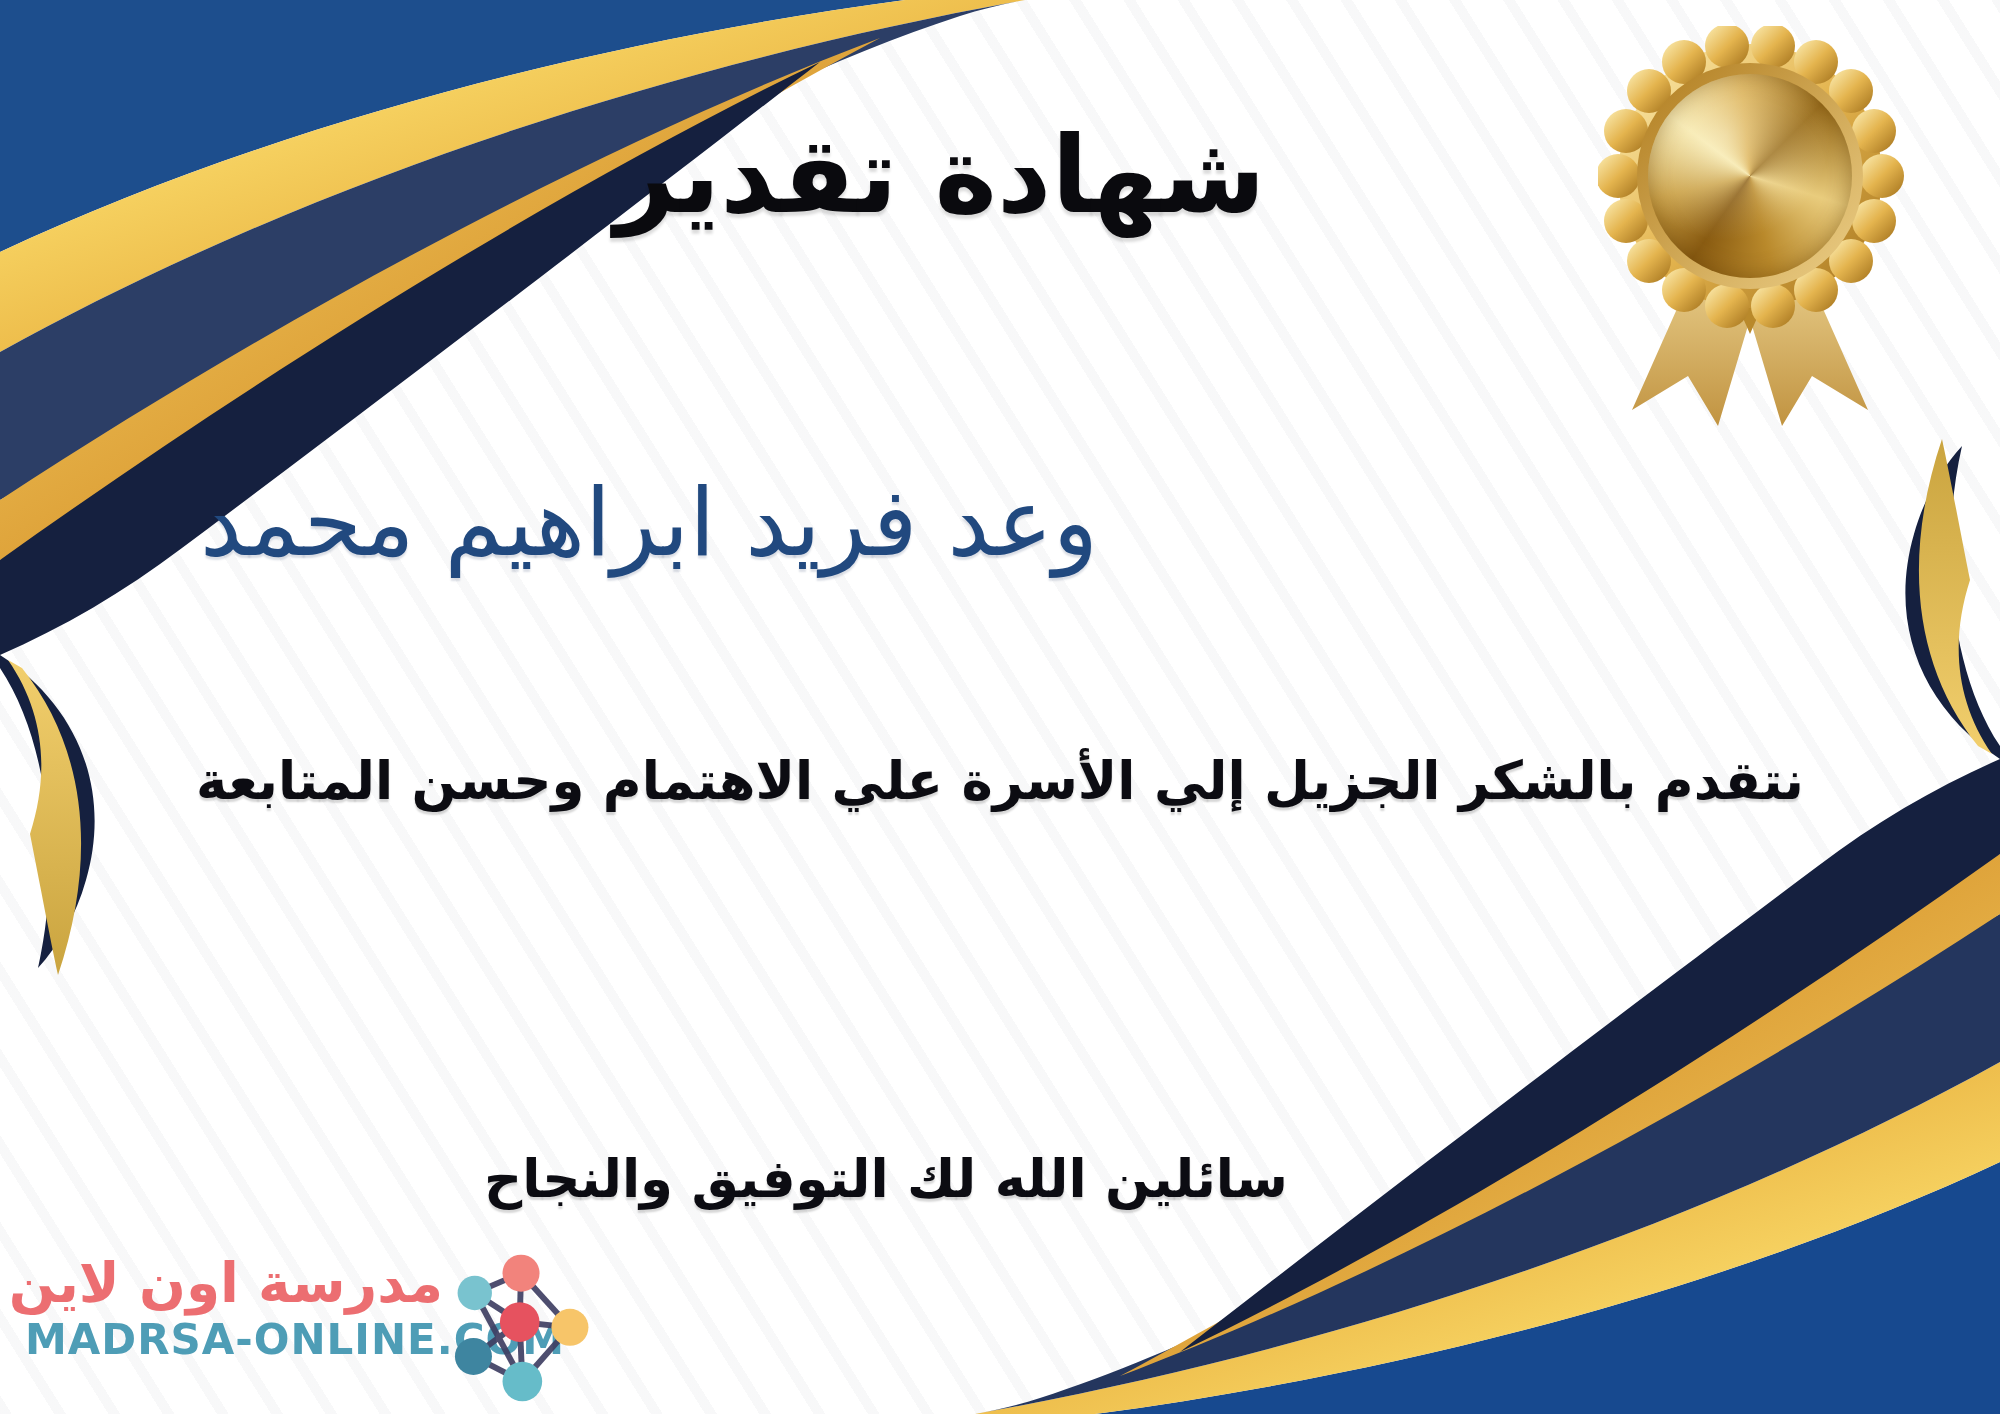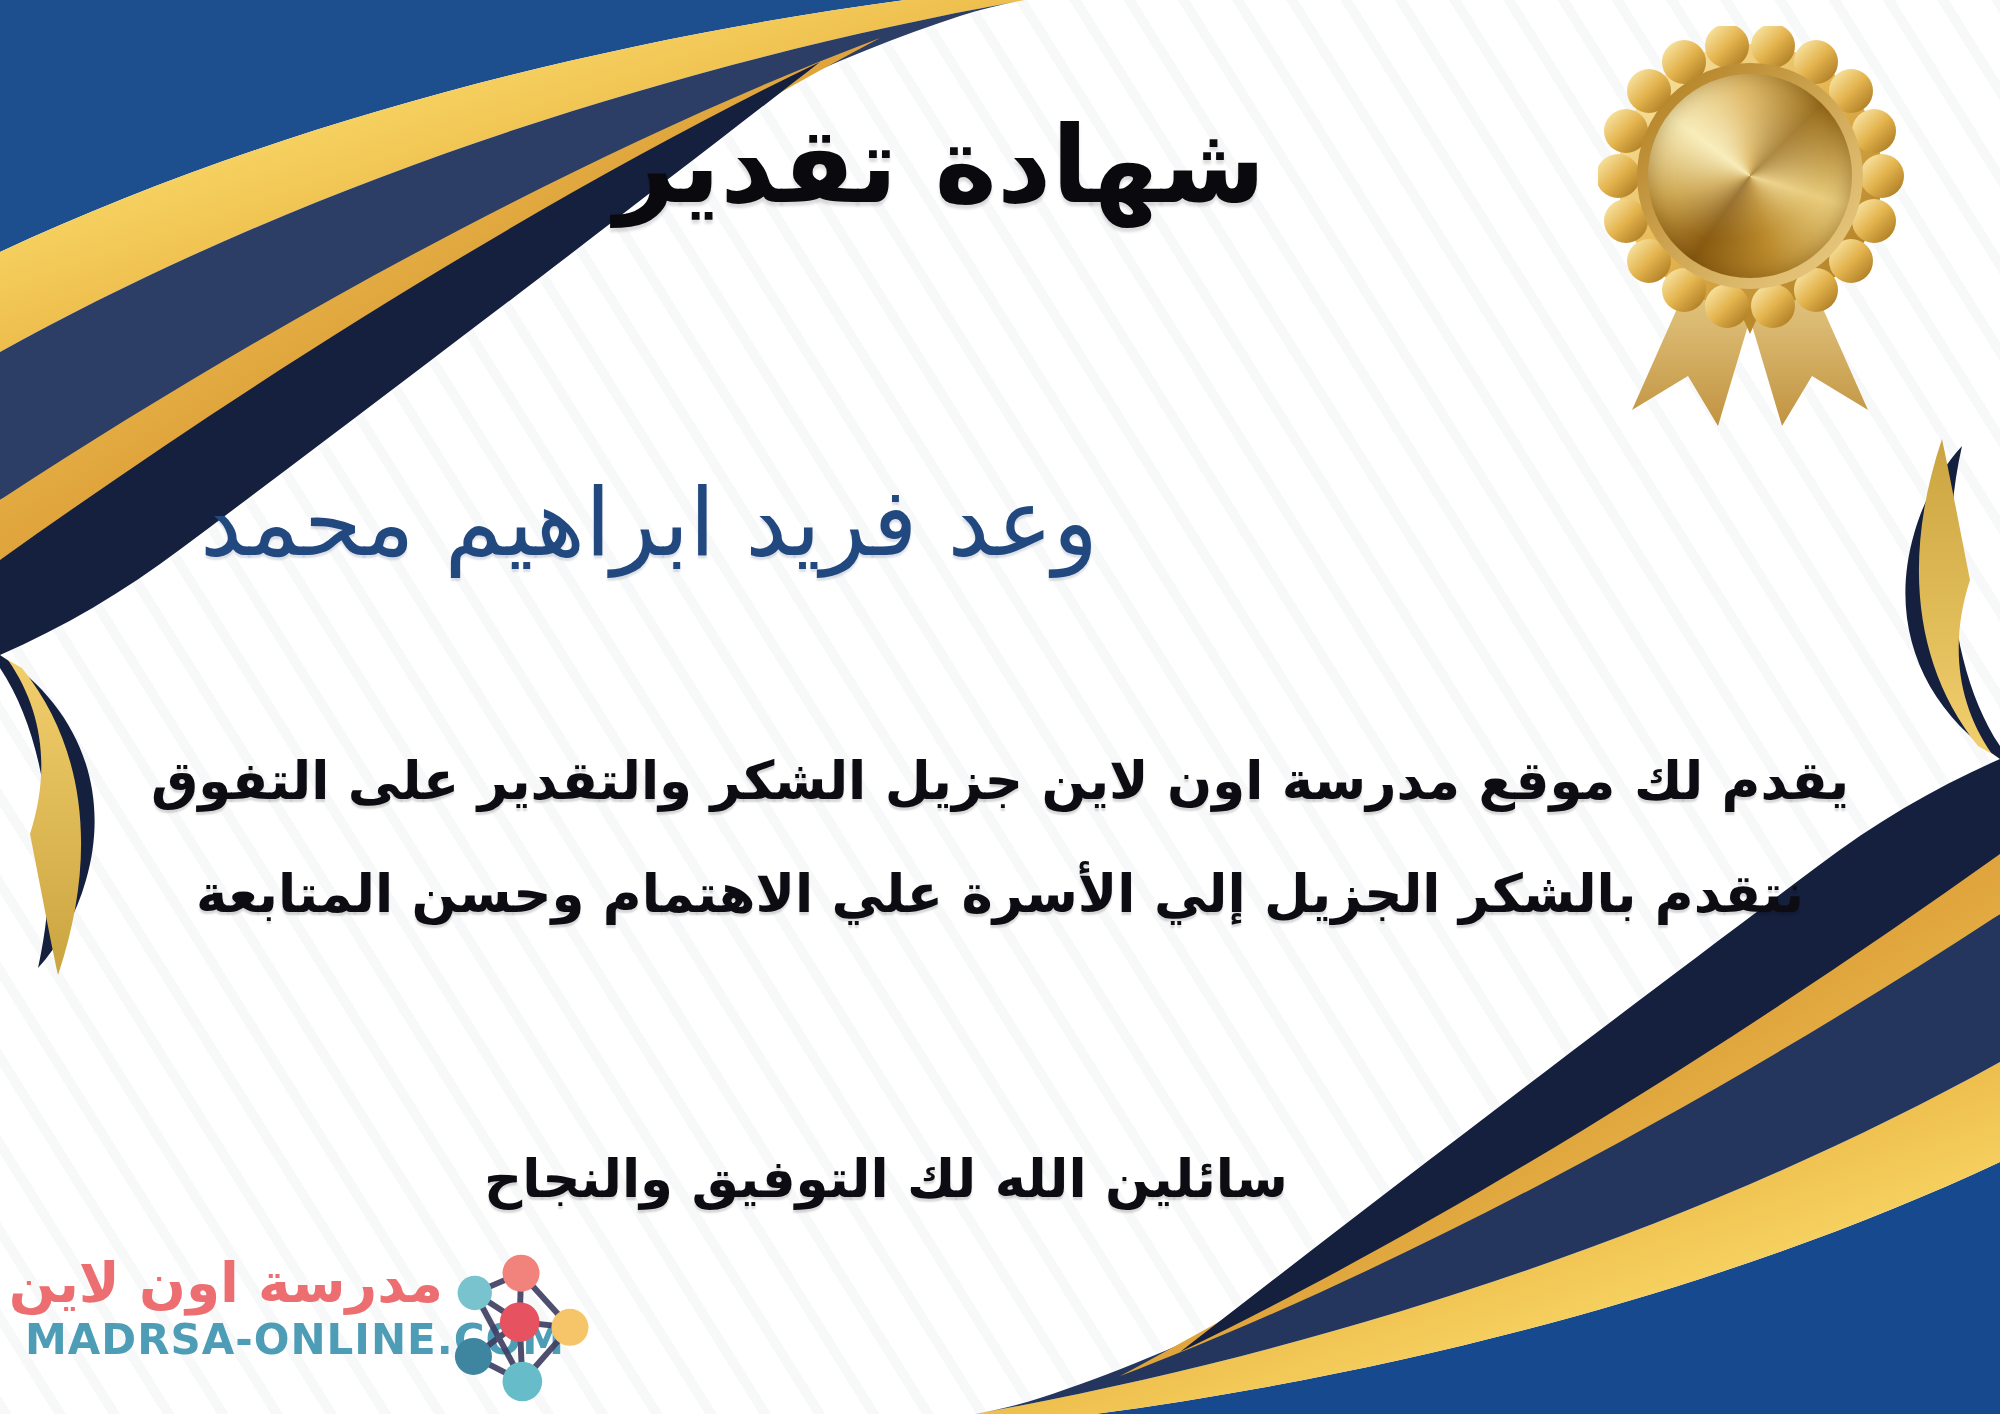--- a/index.html
+++ b/index.html
@@ -31,21 +31,21 @@
       #9a6d1a 190deg, #e9cc7d 252deg, #b9892b 312deg, #8a5c12 360deg);
     box-shadow:inset 0 0 22px rgba(90,55,5,.45);
   }
   .medal-disc::after{
     content:"";position:absolute;inset:0;border-radius:50%;
     background:radial-gradient(circle at 38% 30%, rgba(255,255,240,.38), rgba(255,255,255,0) 55%);
   }
 
   
   .title{
-    position:absolute;top:86px;left:240px;width:1400px;
+    position:absolute;top:96px;left:240px;width:1400px;
     text-align:center;font-size:106px;font-weight:700;color:#0a0a0e;
     direction:rtl;white-space:nowrap;line-height:1.5;
     text-shadow:0 4px 3px rgba(0,0,0,.14);
   }
   .recipient{
     position:absolute;top:468px;left:200px;width:1610px;
     text-align:left;font-size:94px;font-weight:400;color:#21497f;
     direction:rtl;white-space:nowrap;
     text-shadow:0 3px 2px rgba(20,40,90,.15);
   }
@@ -175,21 +175,20 @@
     <circle cx="152" cy="150" r="113" fill="url(#rimG)"></circle>
   </svg>
   <div class="medal-disc"></div>
 </div>
 
 <div class="title">شهادة تقدير</div>
 
 <div class="recipient">وعد فريد ابراهيم محمد</div>
 
 <div class="body-text">
-  <div class="body-line">يقدم لك موقع مدرسة اون لاين جزيل الشكر  والتقدير على التفوق</div>
   <div class="body-line">نتقدم  بالشكر الجزيل إلي الأسرة علي الاهتمام وحسن المتابعة</div>
 </div>
 
 <div class="closing">سائلين الله لك التوفيق  والنجاح</div>
 
 <div class="logo">
   <div class="logo-textcol">
     <div class="logo-ar">مدرسة اون لاين</div>
     <div class="logo-en">MADRSA-ONLINE.COM</div>
   </div>

